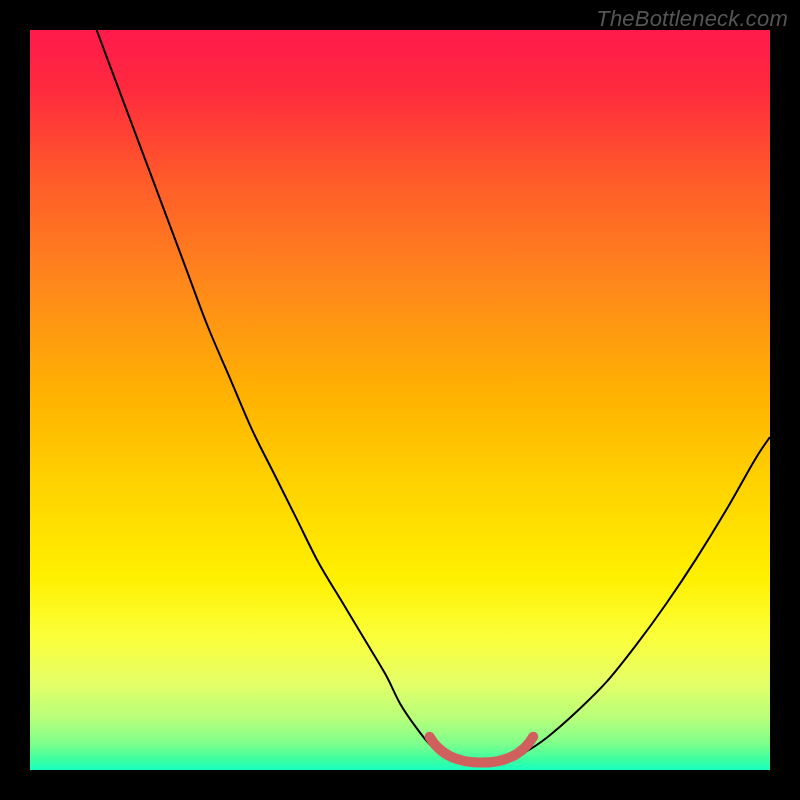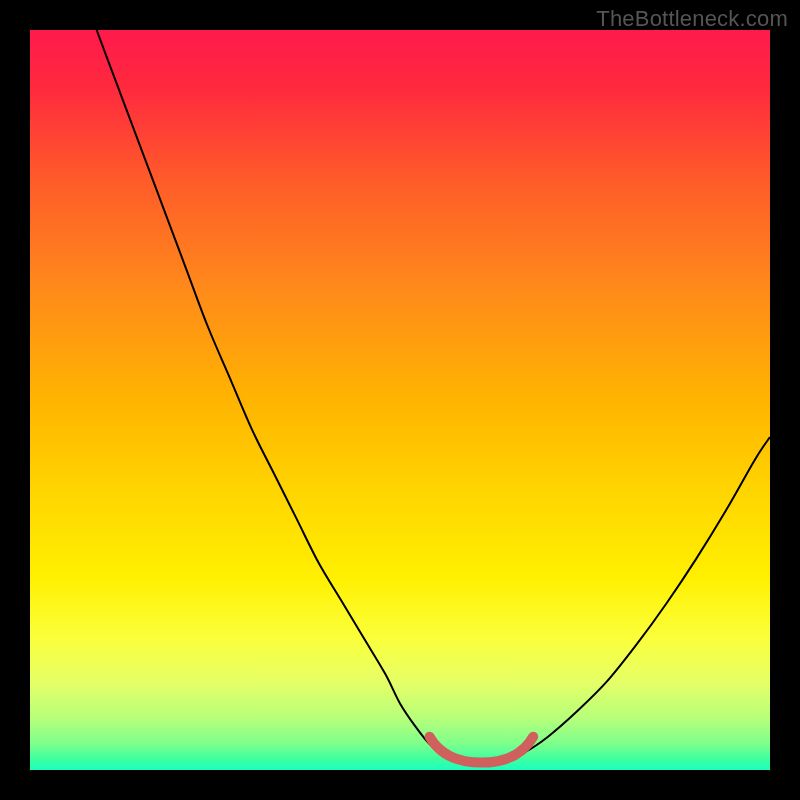--- a/index.html
+++ b/index.html
@@ -26,20 +26,21 @@
   }
   .watermark {
     position: absolute;
     top: 6px;
     right: 12px;
     color: #555;
     font-size: 22px;
     font-weight: 500;
     letter-spacing: 0.2px;
     user-select: none;
+    font-style: italic;
   }
   svg { display: block; }
 </style>
 </head>
 <body>
 
 <div class="frame">
 
   <div class="plot-area">
     <svg id="plot-svg" width="740" height="740" viewBox="0 0 740 740">

